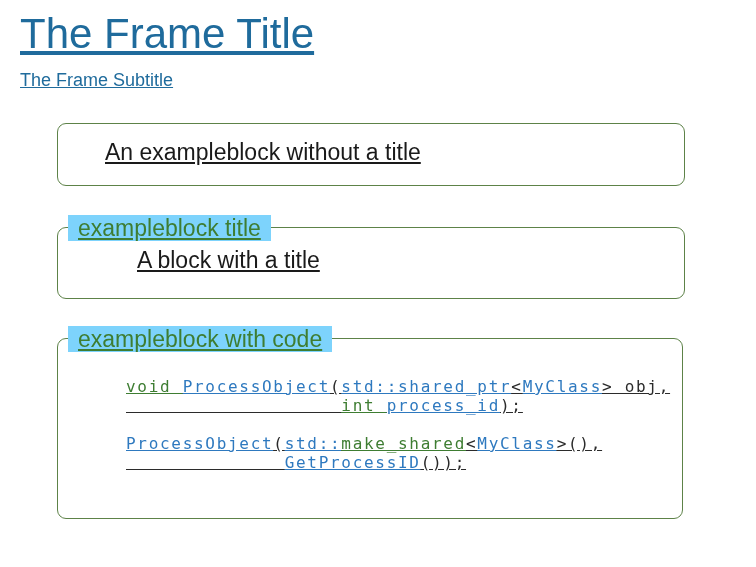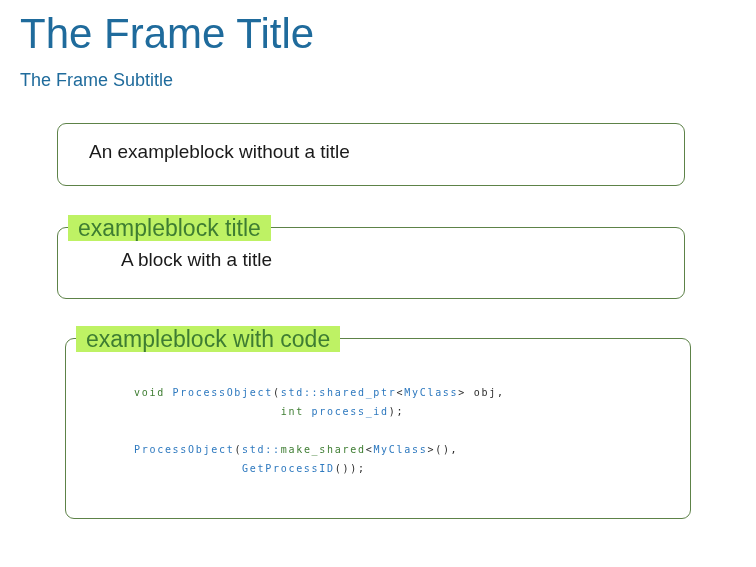--- a/index.html
+++ b/index.html
@@ -4,21 +4,21 @@
 <style>
   :root {
     --title-blue: #1f6b9c;
     --green-text: #3e7d32;
     --border-green: #5d8248;
     --code-blue: #2e79bf;
     --code-green: #3e7d32;
     --code-plain: #2b2b2b;
     --body-text: #1a1a1a;
   }
-  * { margin: 0; padding: 0; box-sizing: border-box; }
+  * { margin: 0; padding: 0; box-sizing: border-box; text-decoration: underline; }
   html, body { background: #ffffff; }
   body {
     width: 756px; height: 567px;
     position: relative;
     font-family: "Liberation Sans", sans-serif;
     overflow: hidden;
   }
   .frame-title {
     position: absolute; left: 20px; top: 12px;
     font-size: 42px; line-height: 44px; font-weight: 400;
@@ -31,43 +31,43 @@
     text-align: right;
   }
   .block {
     position: absolute;
     background: #ffffff;
     border: 1px solid var(--border-green);
     border-radius: 9px;
   }
   .block-plain  { left: 57px; top: 123px; width: 628px; height: 63px; }
   .block-titled { left: 57px; top: 227px; width: 628px; height: 72px; }
-  .block-code   { left: 57px; top: 338px; width: 626px; height: 181px; margin-left: 8px; }
+  .block-code   { left: 57px; top: 338px; width: 626px; height: 181px; }
   .block-title {
     position: absolute; top: 0; left: 10px;
     transform: translateY(-50%);
-    background: #bef264;
+    background: #7dd3fc;
     padding: 0 10px;
     font-size: 23px; line-height: 26px;
     color: var(--green-text);
     white-space: nowrap;
   }
   .block-body {
-    position: absolute; left: 31px;
-    font-size: 19px; line-height: 26px;
+    position: absolute; left: 47px;
+    font-size: 23px; line-height: 26px;
     color: var(--body-text);
     white-space: nowrap;
     text-align: right;
   }
   .block-plain  .block-body { top: 15px; }
   .block-titled .block-body { top: 19px; margin-left: 32px; }
   .code-listing {
-    position: absolute; left: 68px; top: 44px;
+    position: absolute; left: 68px; top: 38px;
     font-family: "DejaVu Sans Mono", monospace;
-    font-size: 10px; line-height: 19px;
+    font-size: 16px; line-height: 19px;
     letter-spacing: 1.7px;
     color: var(--code-plain);
     white-space: pre;
   }
   .tok-kw { color: var(--code-green); }
   .tok-id { color: var(--code-blue); }
   .tok-pl { color: var(--code-plain); }
 </style>
 </head>
 <body>

